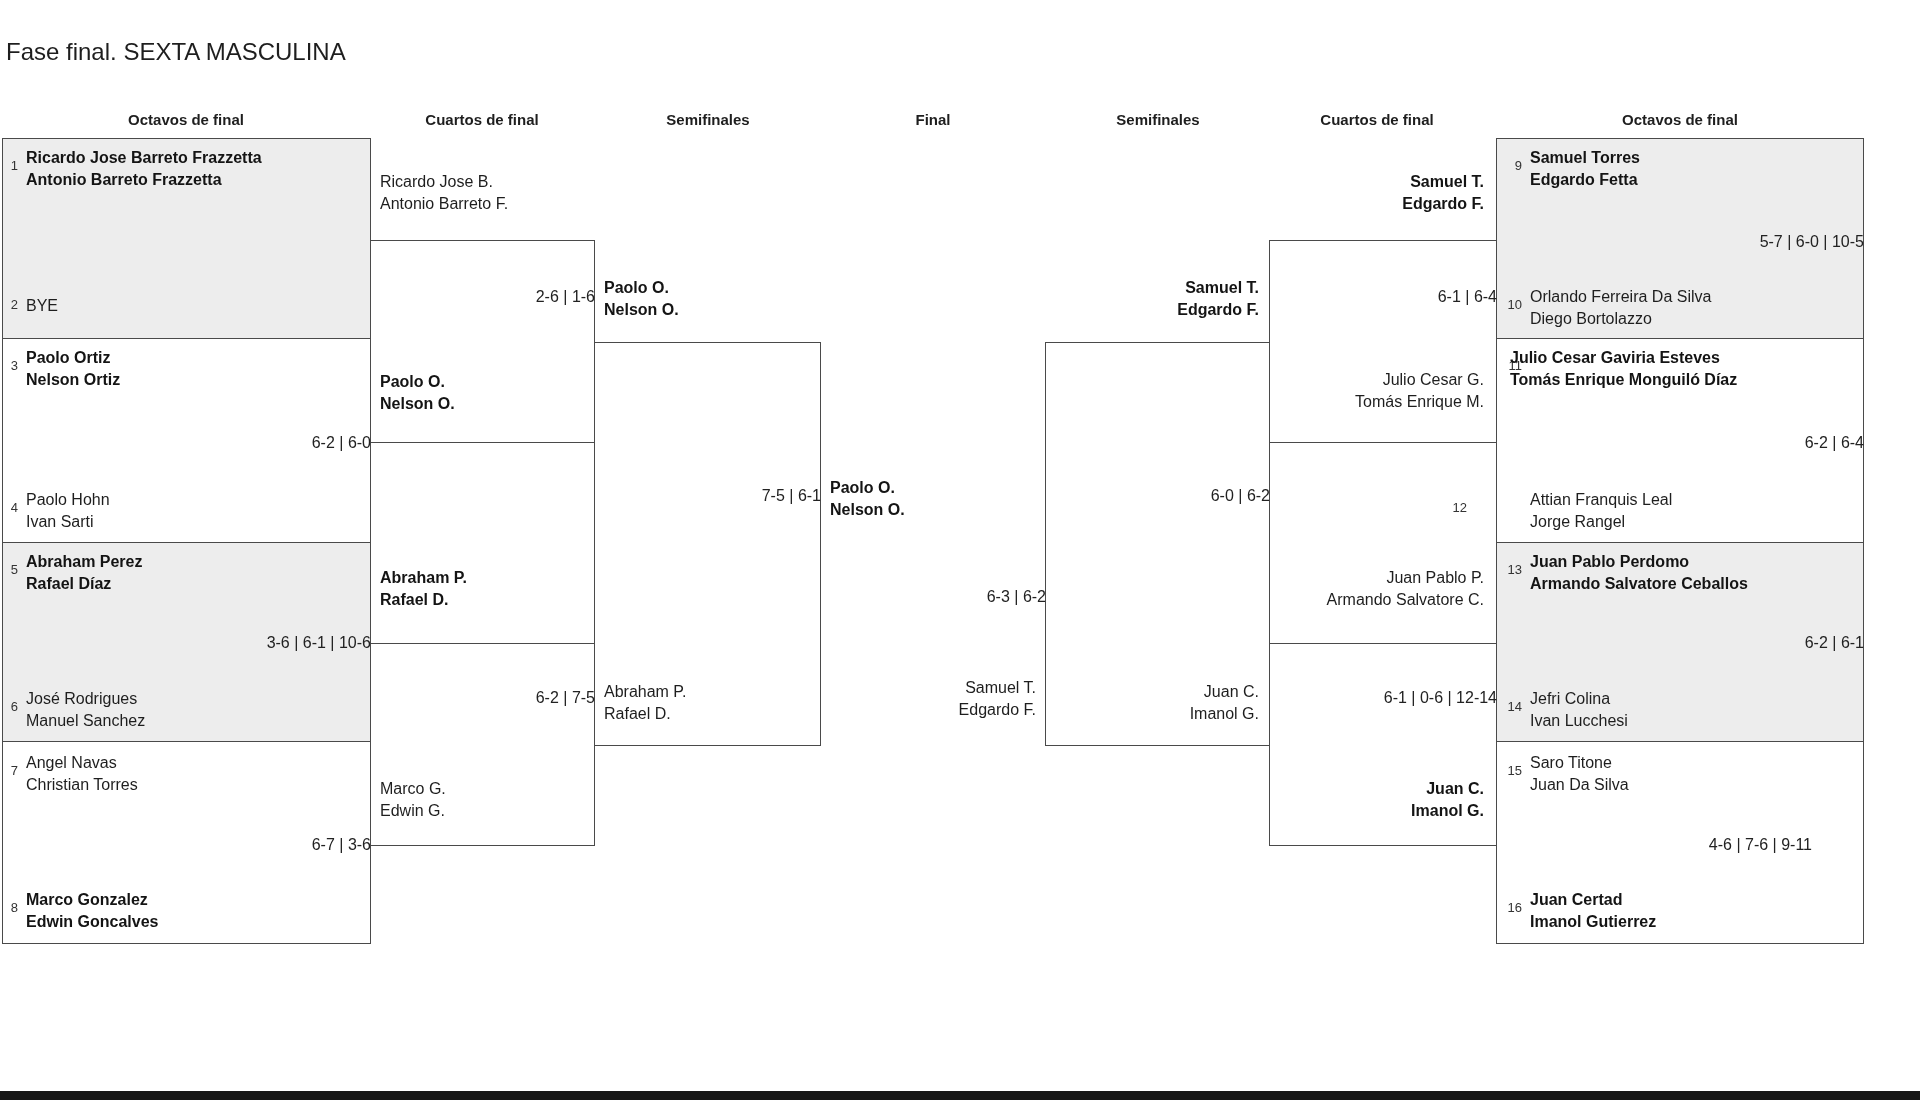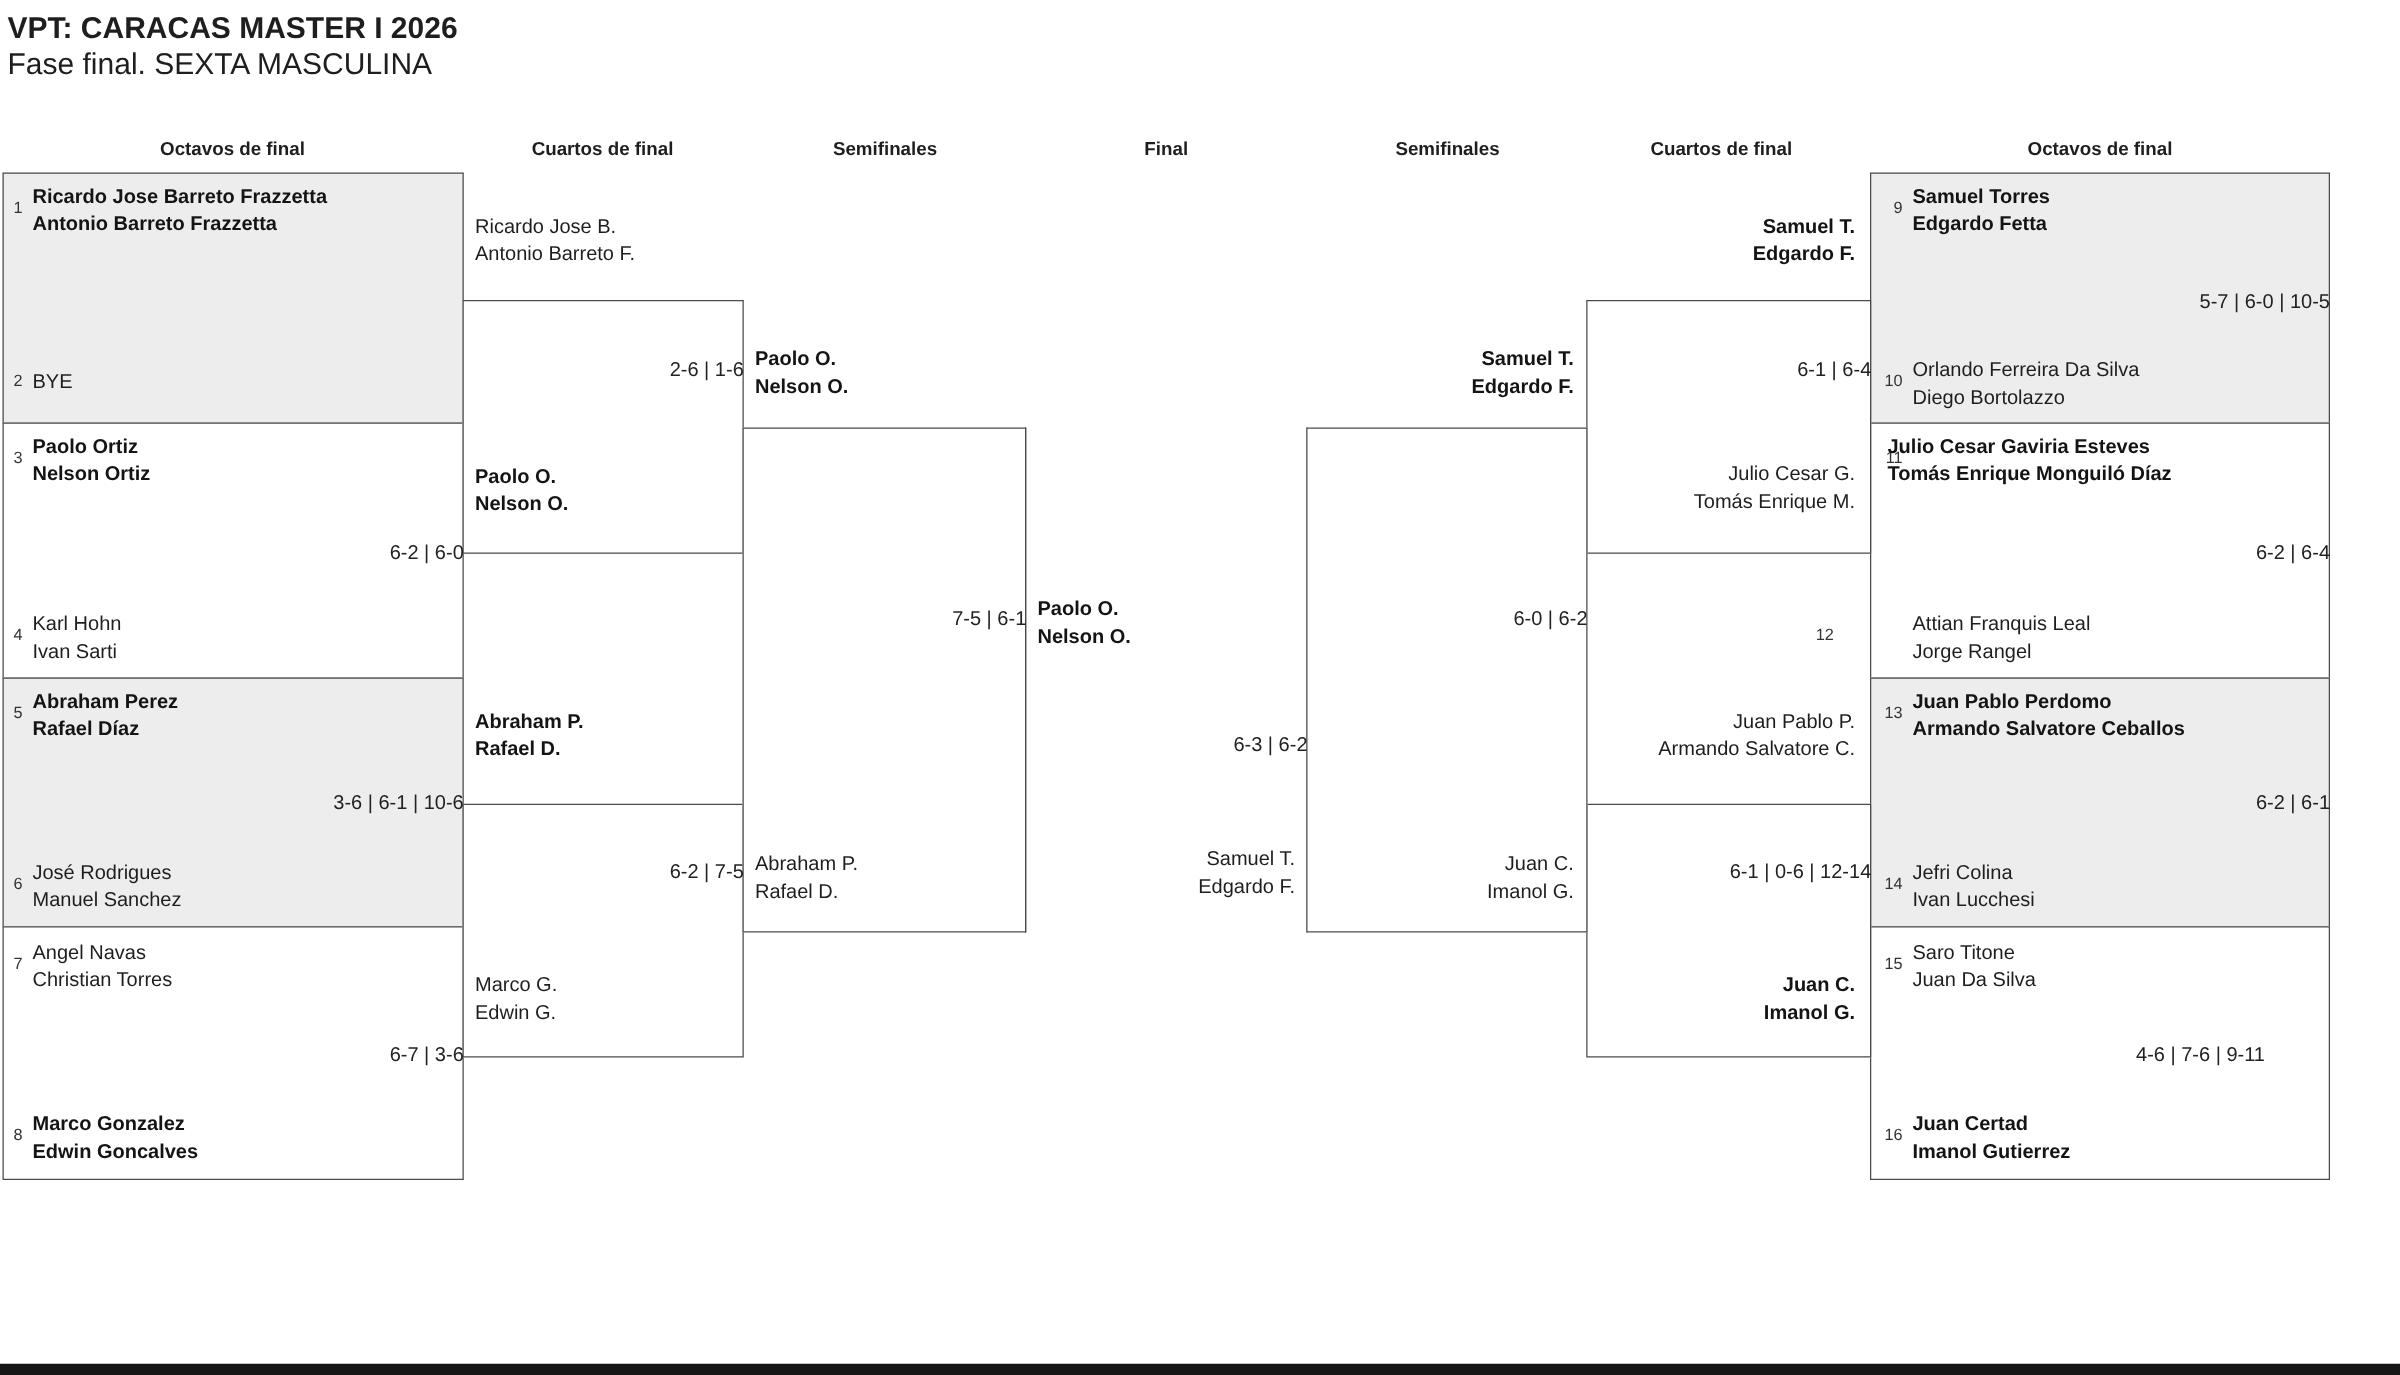--- a/index.html
+++ b/index.html
@@ -17,21 +17,20 @@
   .ln{display:block;min-height:22px;}
   .score{position:absolute;font-size:16px;line-height:22px;text-align:right;white-space:nowrap;color:#222;}
   .seed{position:absolute;font-size:13px;line-height:16px;color:#333;text-align:right;}
   .bottombar{position:absolute;left:0;top:1091px;width:1920px;height:9px;background:#161616;}
 </style>
 </head>
 <body>
 
 <div id="page">
 
-  <div class="t1">VPT: CARACAS MASTER I 2026</div>
   <div class="t2">Fase final. SEXTA MASCULINA</div>
 
   <div class="hdr" style="left:186px">Octavos de final</div>
   <div class="hdr" style="left:482px">Cuartos de final</div>
   <div class="hdr" style="left:708px">Semifinales</div>
   <div class="hdr" style="left:933px">Final</div>
   <div class="hdr" style="left:1158px">Semifinales</div>
   <div class="hdr" style="left:1377px">Cuartos de final</div>
   <div class="hdr" style="left:1680px">Octavos de final</div>
 
@@ -65,21 +64,21 @@
   </div>
 
   <div class="seed" style="left:2px;top:358px;width:16px">3</div>
   <div class="entry b" style="left:26px;top:347px">
     <span class="ln">Paolo Ortiz</span>
     <span class="ln">Nelson Ortiz</span>
   </div>
   <div class="score" style="left:2px;top:432px;width:369px">6-2 | 6-0</div>
   <div class="seed" style="left:2px;top:500px;width:16px">4</div>
   <div class="entry" style="left:26px;top:489px">
-    <span class="ln">Karl Hohn</span>
+    <span class="ln">Paolo Hohn</span>
     <span class="ln">Ivan Sarti</span>
   </div>
 
   <div class="seed" style="left:2px;top:562px;width:16px">5</div>
   <div class="entry b" style="left:26px;top:551px">
     <span class="ln">Abraham Perez</span>
     <span class="ln">Rafael Díaz</span>
   </div>
   <div class="score" style="left:2px;top:632px;width:369px">3-6 | 6-1 | 10-6</div>
   <div class="seed" style="left:2px;top:699px;width:16px">6</div>

